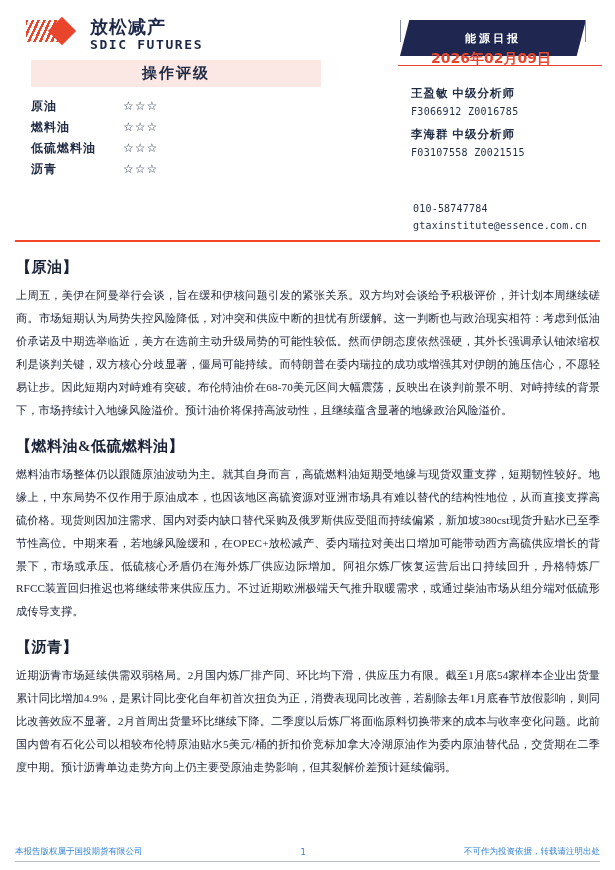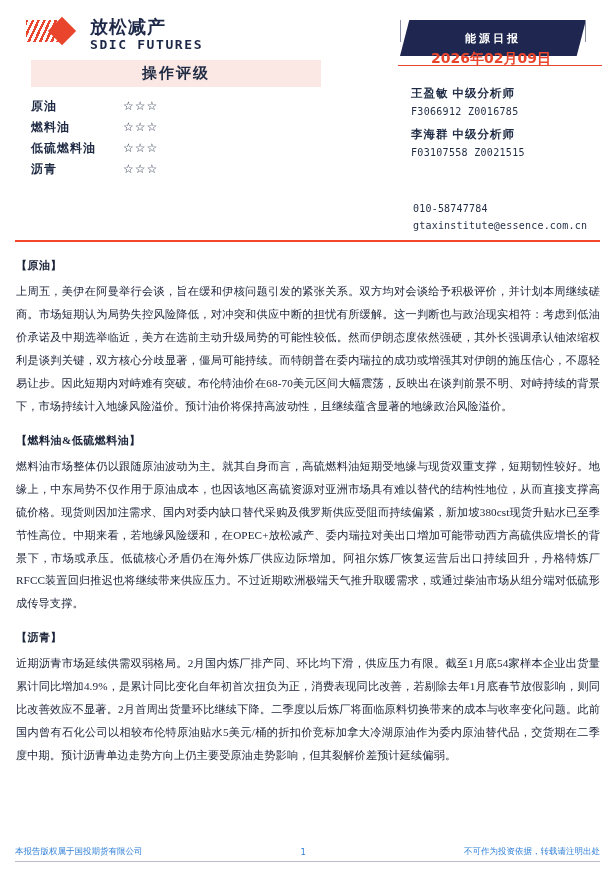--- a/index.html
+++ b/index.html
@@ -214,21 +214,21 @@
   .content {
     position: absolute;
     left: 16px;
     top: 258px;
     width: 584px;
     height: 580px;
     overflow: hidden;
   }
   .section { margin-bottom: 15px; }
   .section-head {
-    font-size: 11px;
+    font-size: 15px;
     font-weight: bold;
     color: #1a2238;
     margin-bottom: 7px;
     letter-spacing: 0.5px;
   }
   .section-body {
     font-size: 11.2px;
     line-height: 2.05;
     color: #1a2238;
     text-align: justify;

